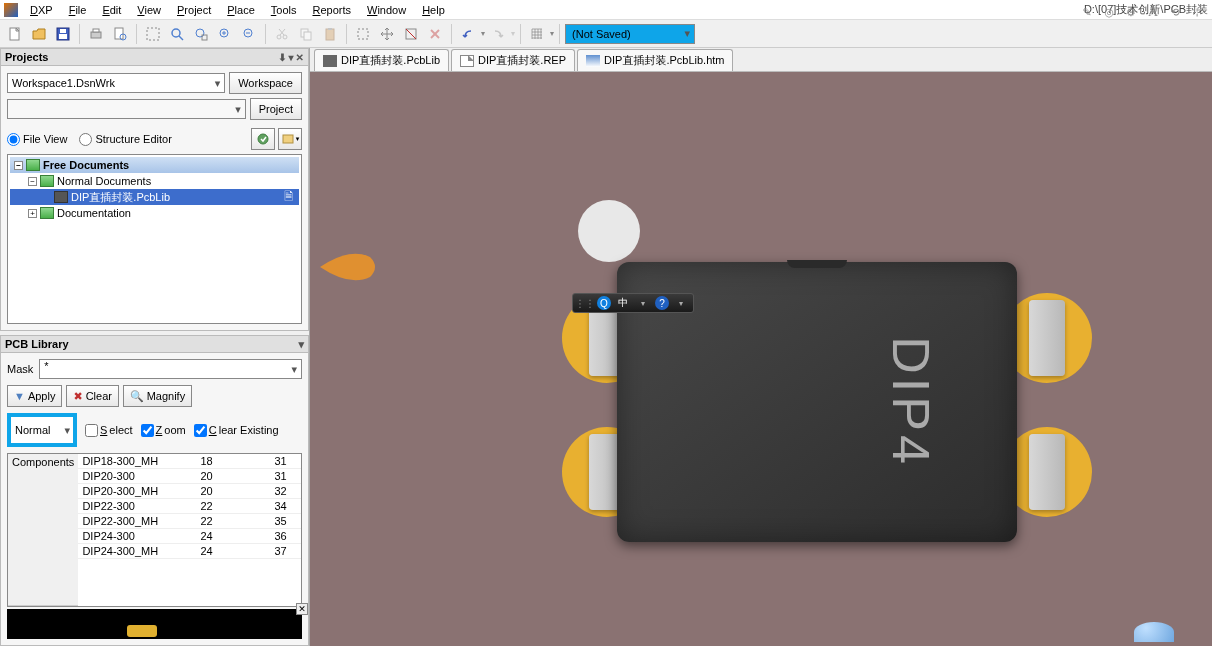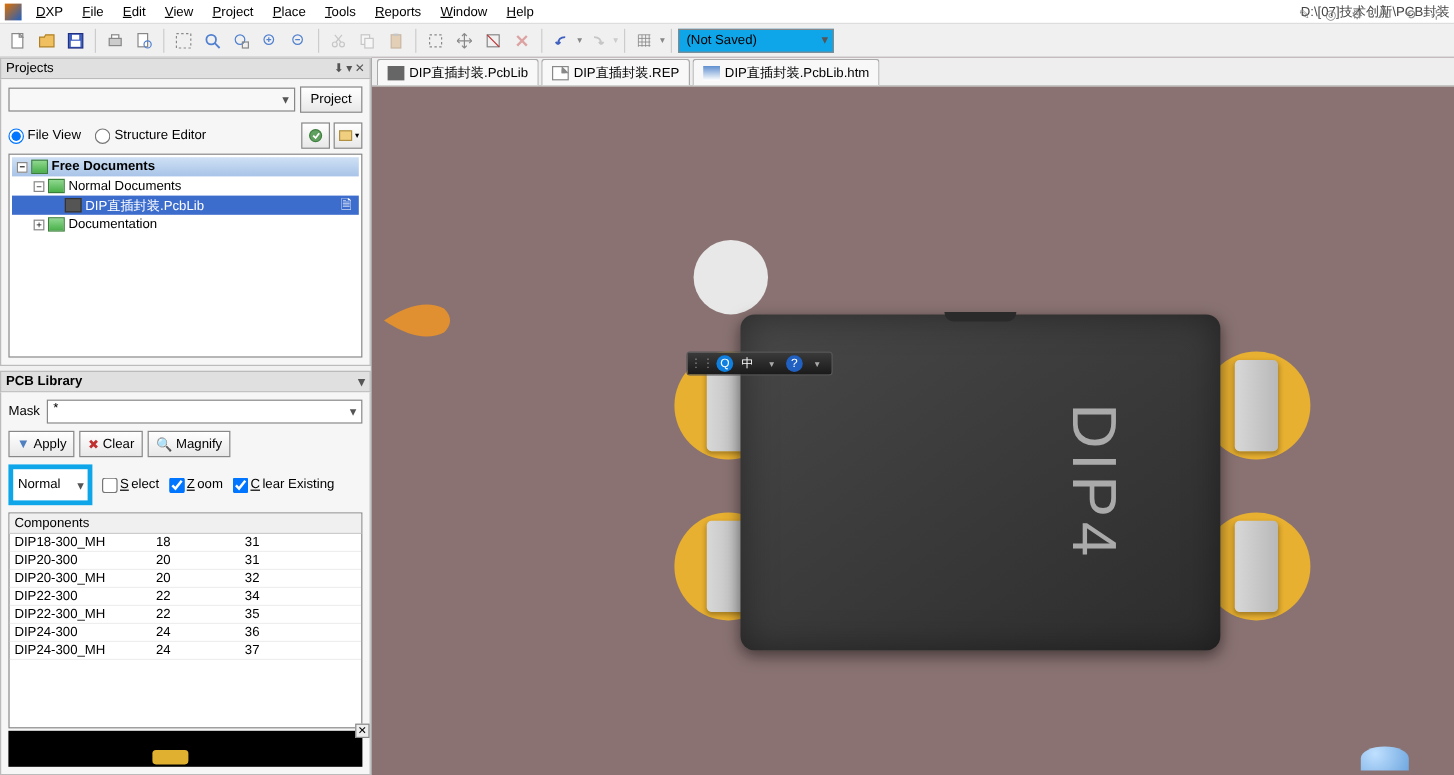--- a/index.html
+++ b/index.html
@@ -9,21 +9,21 @@
 .menubar .menu-item{padding:2px 8px;cursor:pointer}
 .menubar .menu-item u{text-decoration:underline}
 .menubar .path{margin-left:auto;color:#444}
 .toolbar{height:28px;background:#f0f0f0;border-bottom:1px solid #ccc;display:flex;align-items:center;padding:0 4px;gap:2px}
 .tb-sep{width:1px;height:20px;background:#ccc;margin:0 3px}
 .tb-btn{width:22px;height:22px;display:flex;align-items:center;justify-content:center;cursor:pointer;border:1px solid transparent}
 .tb-select{height:20px;border:1px solid #888;background:#0ea5e9;padding:0 24px 0 6px;display:flex;align-items:center;min-width:130px;position:relative}
 .tb-select:after{content:"▾";position:absolute;right:4px;top:2px;color:#555}
 .main{display:flex;height:598px}
 .sidebar{width:310px;background:#f0f0f0;display:flex;flex-direction:column;border-right:1px solid #aaa}
-.panel-hdr{height:18px;background:#e0e0e0;border:1px solid #bbb;display:flex;align-items:center;padding:0 4px;font-weight:normal}
+.panel-hdr{height:18px;background:#e0e0e0;border:1px solid #bbb;display:flex;align-items:center;padding:0 4px;font-weight:bold}
 .panel-hdr .ctrls{margin-left:auto;display:flex;gap:2px}
 .panel-hdr .ctrls span{cursor:pointer;font-size:10px;color:#555}
 .projects-body{background:#f6f6f6;padding:6px;border:1px solid #bbb;border-top:none}
 .row{display:flex;align-items:center;gap:4px;margin-bottom:4px}
 .combo{flex:1;height:20px;border:1px solid #888;background:#fff;padding:0 18px 0 4px;display:flex;align-items:center;position:relative}
 .combo:after{content:"▾";position:absolute;right:4px;color:#555}
 .btn{height:22px;border:1px solid #888;background:linear-gradient(#fff,#e8e8e8);padding:0 8px;display:flex;align-items:center;cursor:pointer}
 .radio-row{display:flex;align-items:center;gap:12px;padding:4px 0}
 .radio-row label{display:flex;align-items:center;gap:3px;cursor:pointer}
 .radio-row input{margin:0}
@@ -42,21 +42,21 @@
 .pcblib-body{background:#f6f6f6;padding:6px;border:1px solid #bbb;border-top:none;flex:1;display:flex;flex-direction:column}
 .mask-row{display:flex;align-items:center;gap:6px;margin-bottom:6px}
 .mask-input{flex:1;height:20px;border:1px solid #888;background:#fff;padding:0 18px 0 4px;position:relative}
 .mask-input:after{content:"▾";position:absolute;right:4px;top:3px;color:#555}
 .btn-row{display:flex;gap:4px;margin-bottom:6px}
 .sbtn{height:22px;border:1px solid #888;background:linear-gradient(#fff,#e8e8e8);padding:0 6px;display:flex;align-items:center;gap:3px;cursor:pointer}
 .opt-row{display:flex;align-items:center;gap:8px;margin-bottom:6px}
 .sel-combo{height:34px;border:4px solid #0ea5e9;background:#fff;padding:0 18px 0 4px;display:flex;align-items:center;position:relative;min-width:70px}
 .sel-combo:after{content:"▾";position:absolute;right:3px;color:#555}
 .opt-row label{display:flex;align-items:center;gap:2px;cursor:pointer}
-.grid-container{flex:1;display:flex;flex-direction:column;border:1px solid #888;background:#fff;min-height:0}
+.grid-container{flex:1;display:flex;flex-direction:row;border:1px solid #888;background:#fff;min-height:0}
 .grid-title{background:#f0f0f0;border-bottom:1px solid #ccc;padding:2px 4px}
 .grid-header{display:flex;background:linear-gradient(#fafafa,#e8e8e8);border-bottom:1px solid #ccc}
 .grid-header div{padding:2px 4px;border-right:1px solid #ccc}
 .gc1{width:118px}.gc2{width:74px}.gc3{flex:1}
 .grid-body{flex:1;overflow:auto}
 .grid-row{display:flex;border-bottom:1px solid #eee}
 .grid-row div{padding:1px 4px;border-right:1px solid transparent}
 .bottom-strip{height:30px;background:#000;position:relative;margin-top:2px}
 .bottom-strip .handle{position:absolute;right:-6px;top:-6px;width:12px;height:12px;background:#eee;border:1px solid #888;font-size:9px;display:flex;align-items:center;justify-content:center;cursor:pointer}
 .yellow-shape{position:absolute;left:120px;top:16px;width:30px;height:12px;background:#e0b030;border-radius:3px}
@@ -247,20 +247,26 @@
     <div class="panel-hdr">
       <span>Projects</span>
       <div class="ctrls">
         <span>⬇</span>
         <span>▾</span>
         <span>✕</span>
       </div>
     </div>
     <div class="projects-body">
       <div class="row">
+        <div class="combo">
+            <span>Workspace1.DsnWrk</span>
+          </div>
+        <div class="btn">Workspace</div>
+      </div>
+      <div class="row">
         <div class="combo" style="background:#f8f8f8"></div>
         <div class="btn">Project</div>
       </div>
       <div class="radio-row">
         <label>
             <input type="radio" checked="" style="">
             <span>File View</span>
           </label>
         <label>
             <input type="radio" style="">

